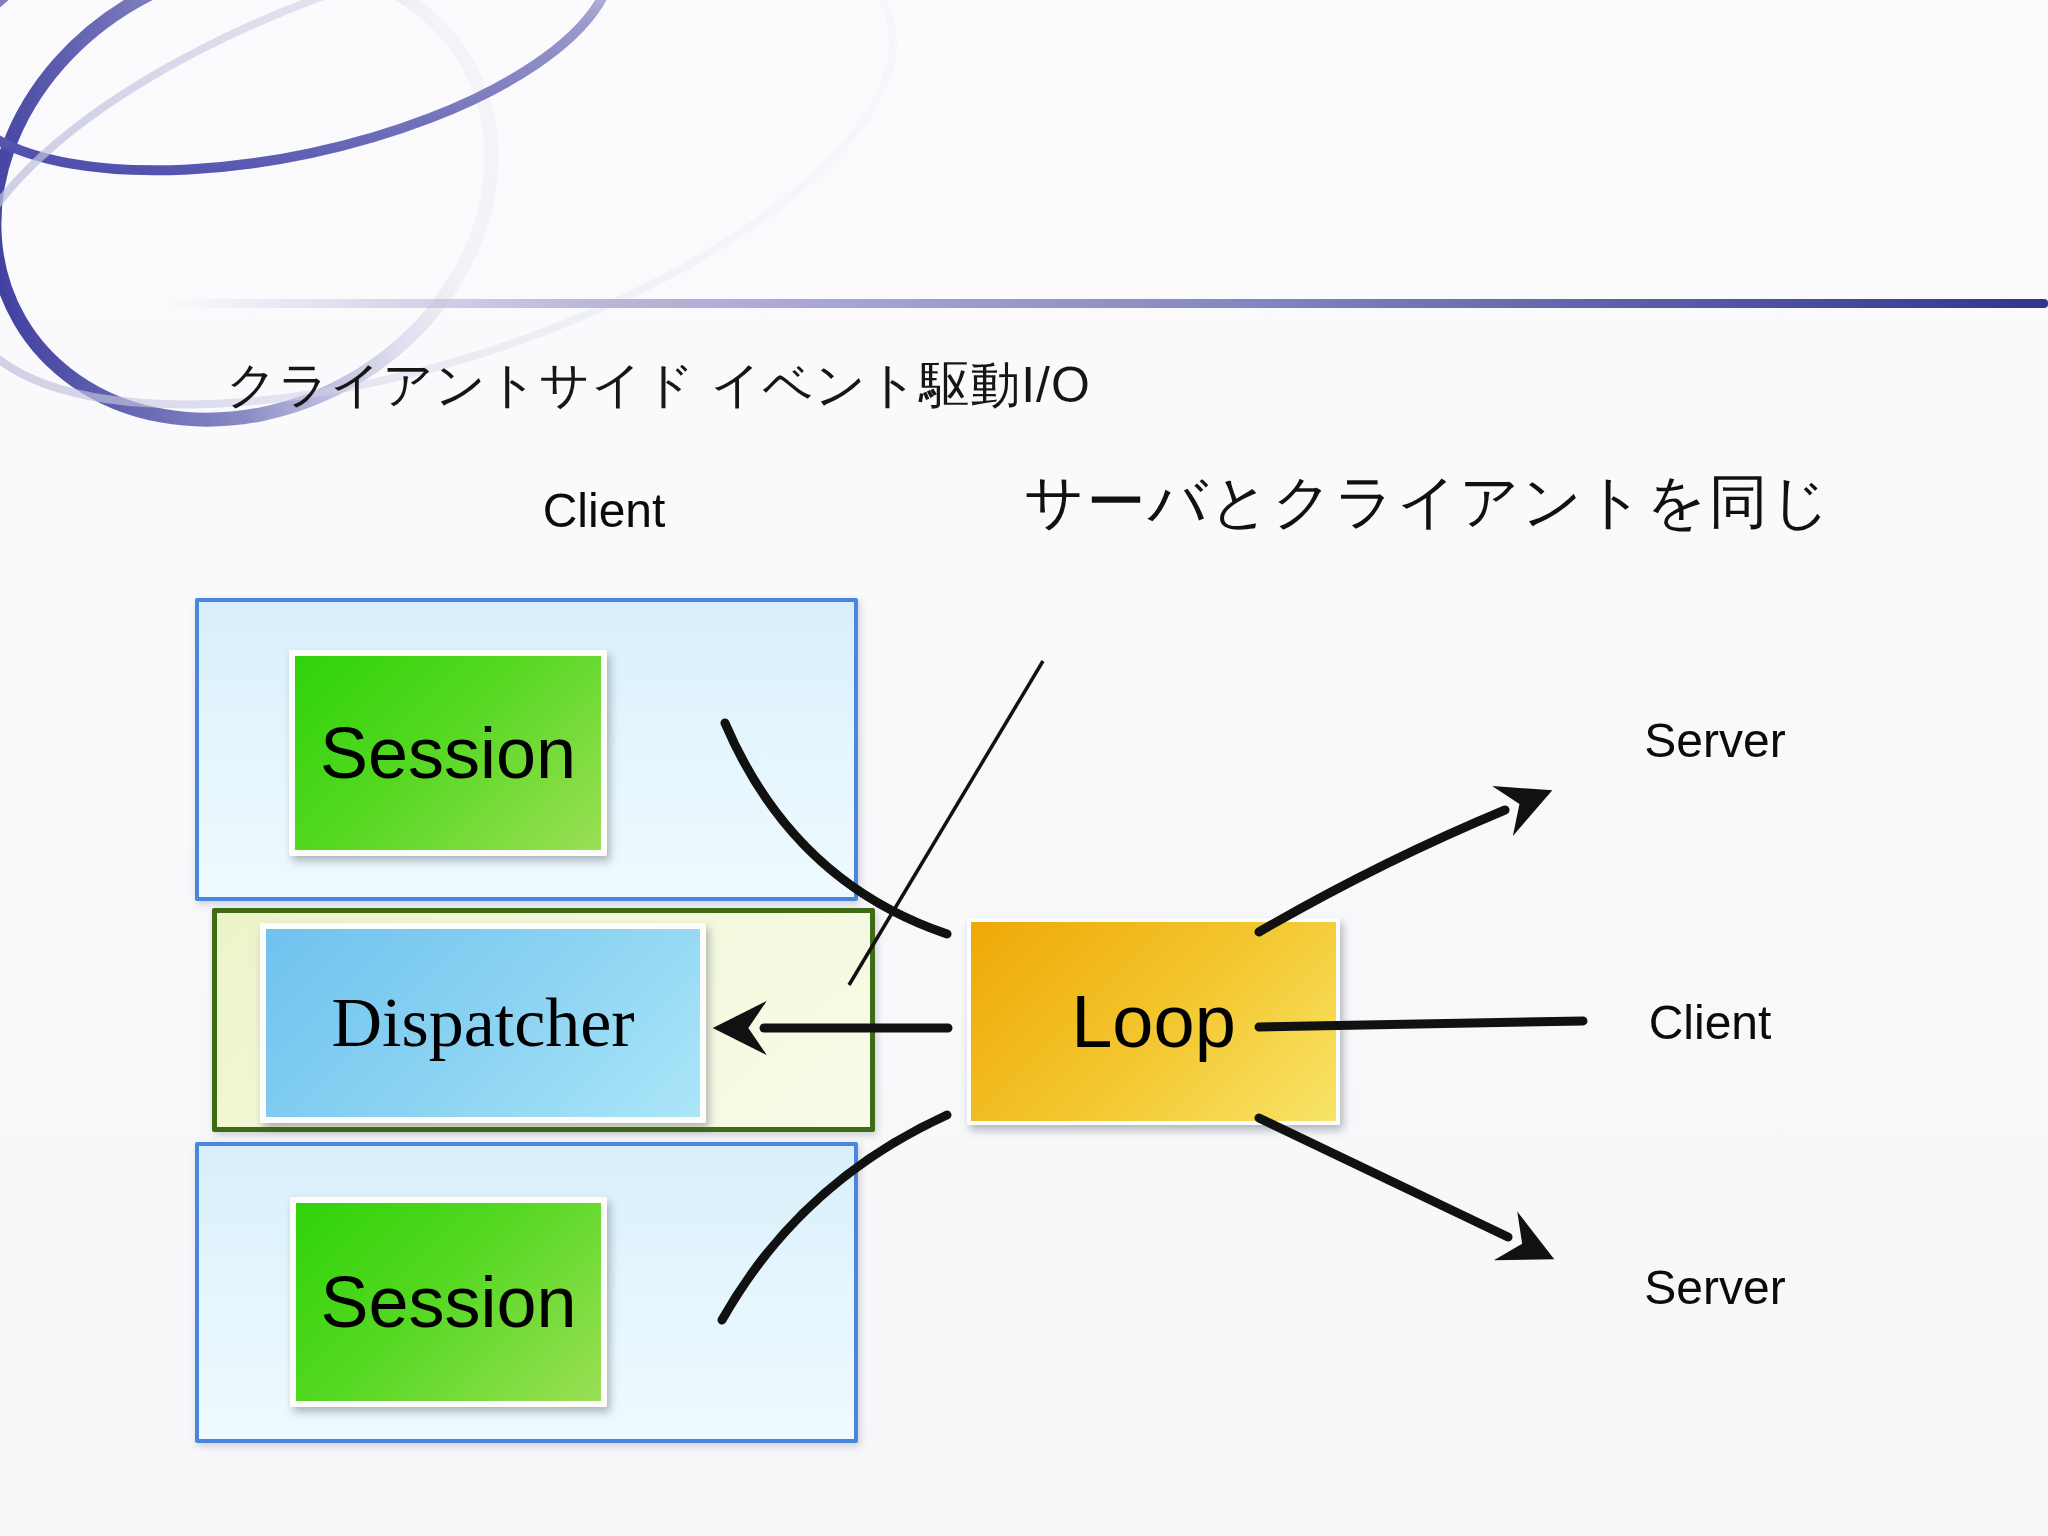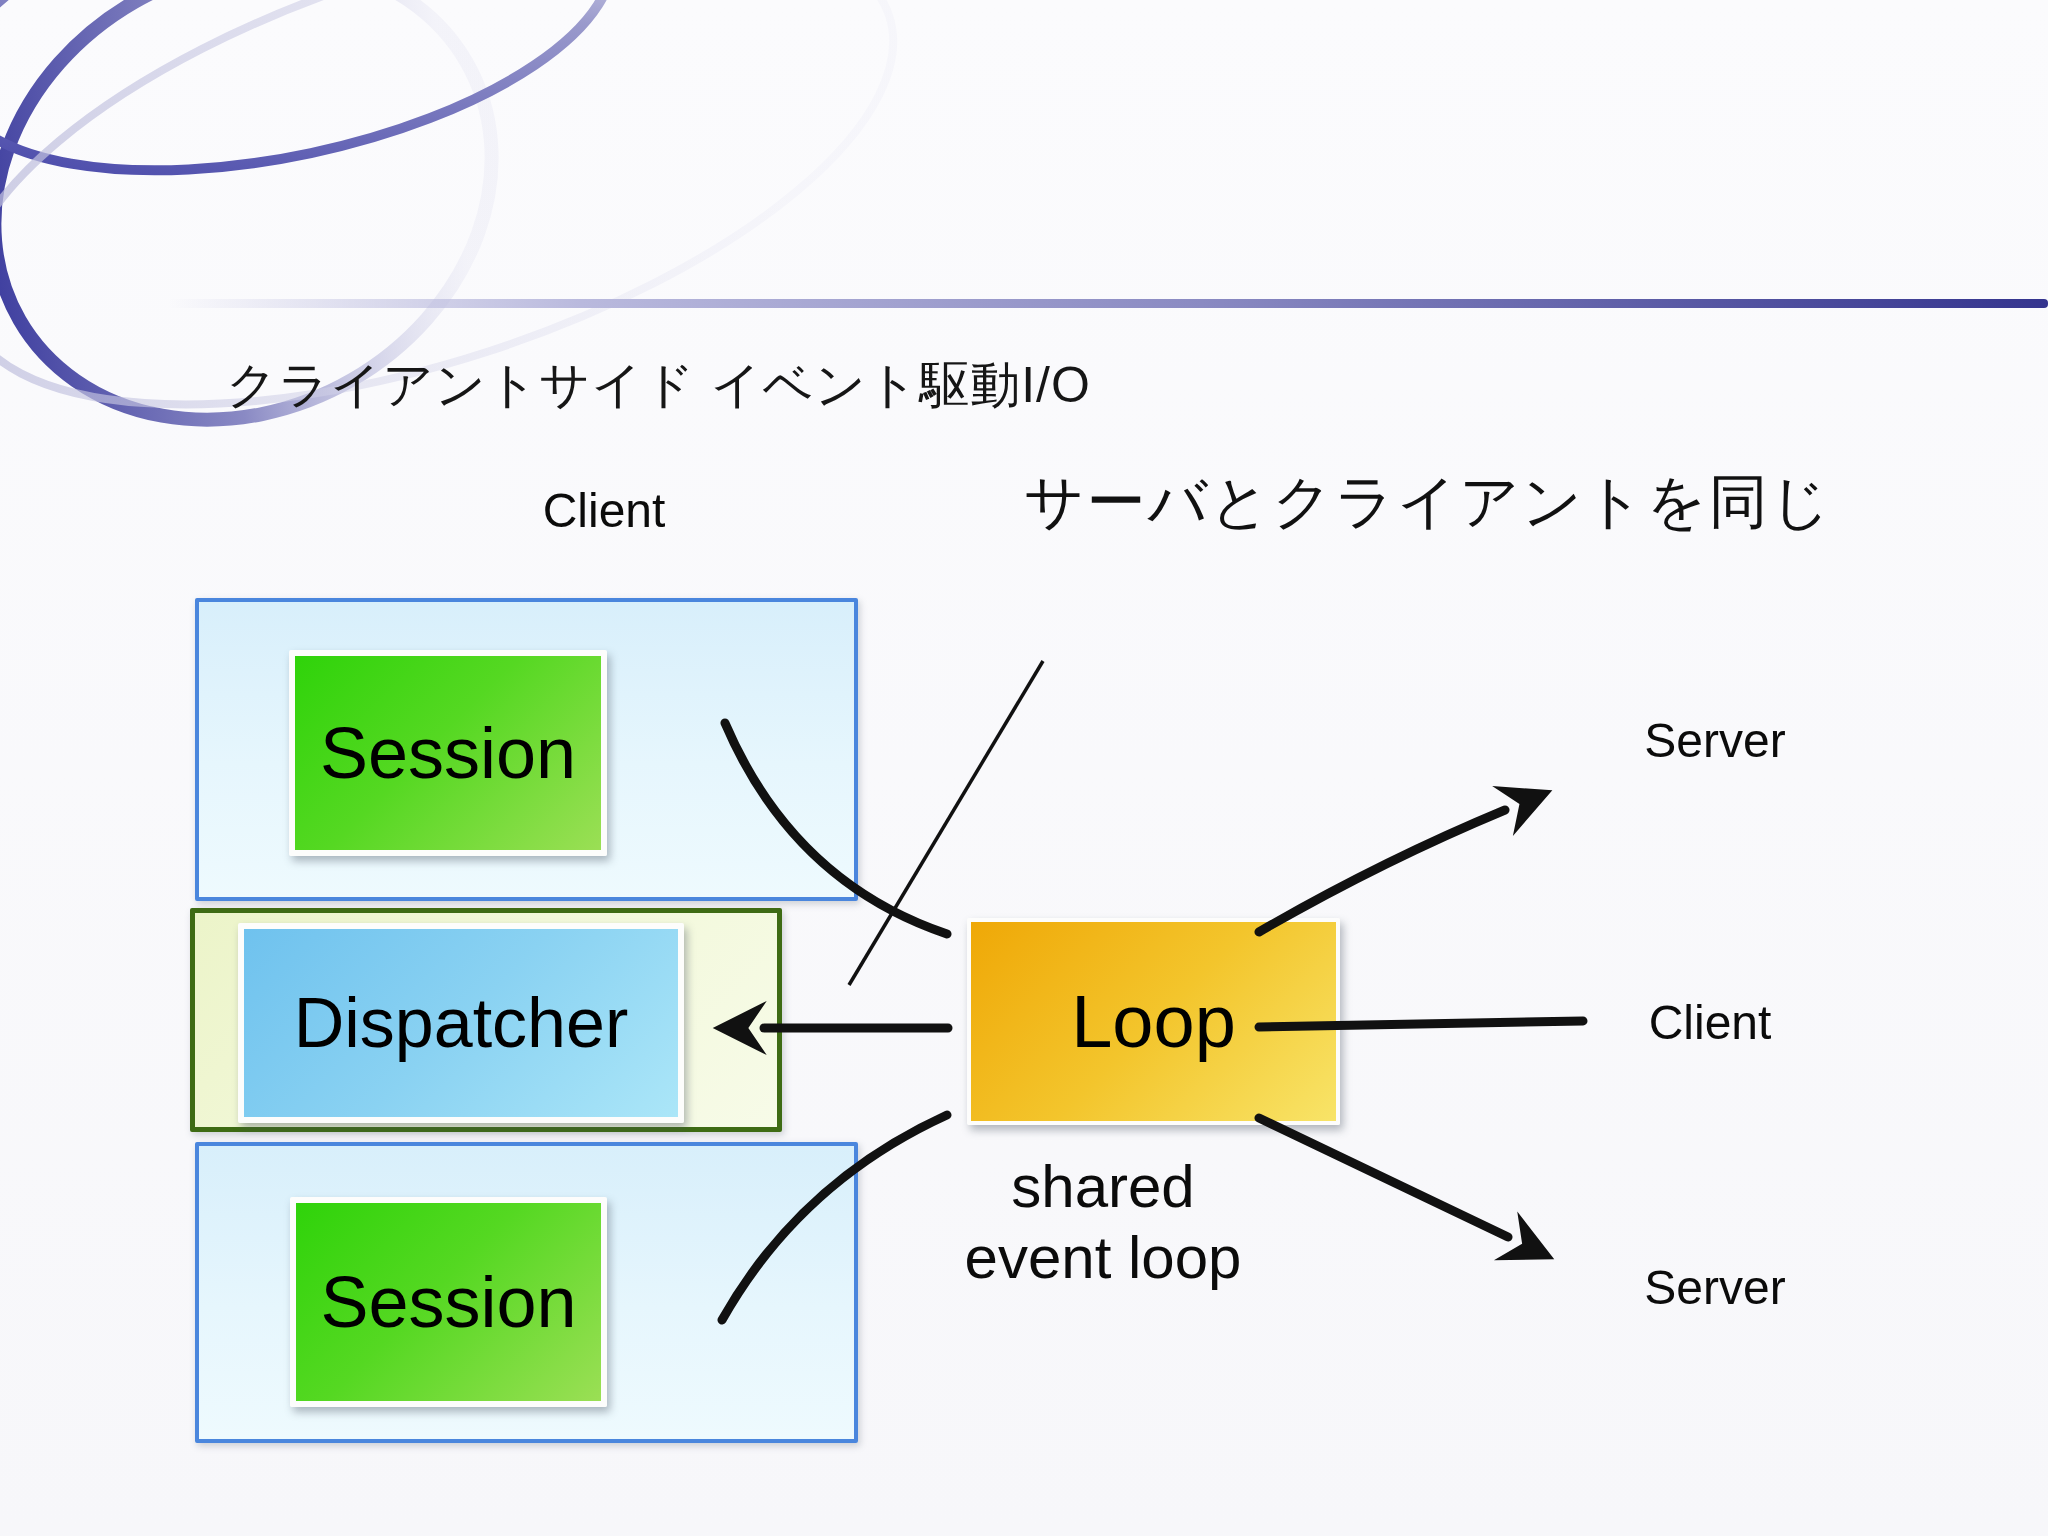--- a/index.html
+++ b/index.html
@@ -40,21 +40,21 @@
     border:4px solid #4a86dd;
     background:linear-gradient(180deg,#d8effb 0%,#e6f6fd 55%,#eefafe 100%);
     box-shadow:2px 3px 7px rgba(90,100,115,.28);
   }
   .c-green{
     border:5px solid #3e6b14;
     background:linear-gradient(135deg,#ecf4c9 0%,#f2f8d9 45%,#f7fbe8 100%);
     box-shadow:2px 3px 7px rgba(90,100,115,.28);
   }
   .container1{left:195px;top:598px;width:663px;height:303px;}
-  .container2{left:190px;top:908px;width:592px;height:224px;}
+  .container2{left:212px;top:908px;width:663px;height:224px;font-family:Liberation Serif, serif;}
   .container3{left:195px;top:1142px;width:663px;height:301px;}
   
   .ibox{
     box-sizing:border-box;border:6px solid #fdfdfc;border-radius:2px;
     display:flex;align-items:center;justify-content:center;
     box-shadow:3px 5px 9px rgba(70,80,95,.4);
     font-size:72px;color:#000;margin-left:20px;
   }
   .session{background:linear-gradient(135deg,#2fd30a 0%,#55d822 45%,#9bdf55 100%);}
   .sess1{left:70px;top:48px;width:318px;height:206px;}
@@ -122,24 +122,20 @@
 
   <div class="abs container c-blue container3">
     <div class="abs ibox session sess2">
       <span>Session</span>
     </div>
   </div>
 
   <div class="abs ibox loop">
     <span>Loop</span>
   </div>
-  <div class="abs loop-caption">
-    <div>shared</div>
-    <div>event loop</div>
-  </div>
 
   <div class="abs lbl server-top">Server</div>
   <div class="abs lbl client-right">Client</div>
   <div class="abs lbl server-bottom">Server</div>
 
   <svg class="abs overlay" width="2048" height="1536" viewBox="0 0 2048 1536">
     <defs>
       <marker id="arrow" viewBox="0 0 12 12" refX="1.5" refY="6" markerWidth="7.2" markerHeight="7.2" orient="auto-start-reverse">
         <path d="M1,1 L11,6 L1,11 L4.4,6 Z" fill="#111"></path>
       </marker>

